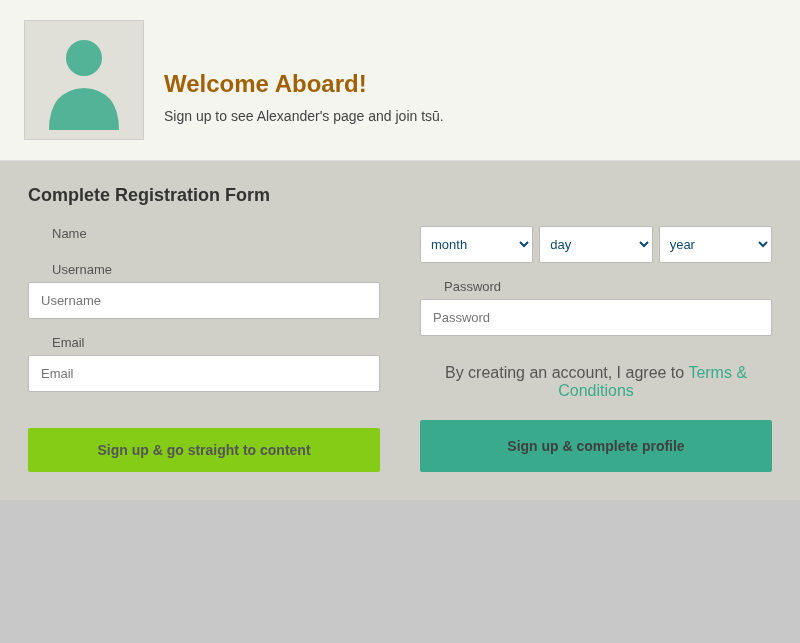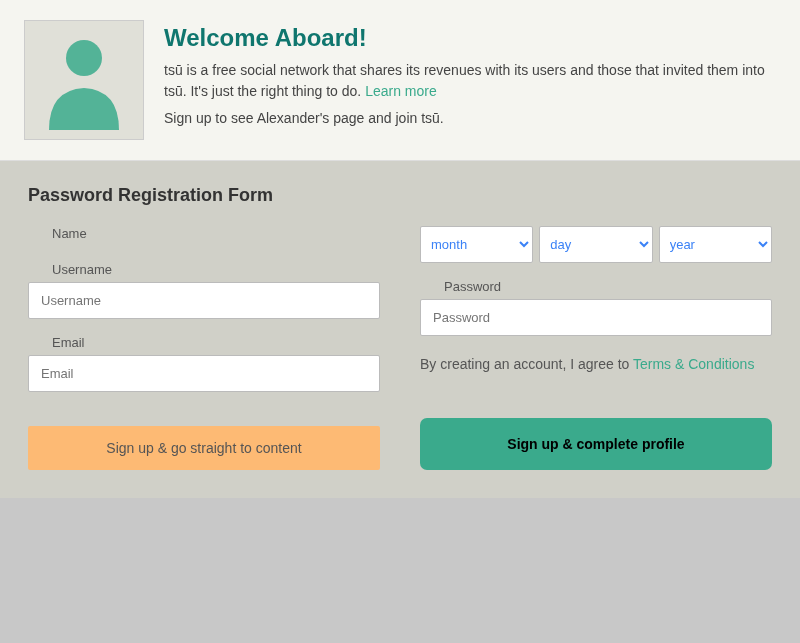--- a/index.html
+++ b/index.html
@@ -38,22 +38,23 @@
     }
 
     .welcome-text {
       flex: 1;
       padding-top: 4px;
     }
 
     .welcome-text h1 {
       font-size: 24px;
       font-weight: bold;
-      color: #0f766e;
+      color: #a16207;
       margin-bottom: 8px;
+      margin-top: 46px;
     }
 
     .welcome-text p {
       margin-bottom: 6px;
       line-height: 1.5;
       color: #444;
     }
 
     .welcome-text a {
       color: #3aaa8c;
@@ -118,74 +119,75 @@
 
     .name-row input {
       width: 100%;
     }
 
     select {
       padding: 9px 6px;
       border: 1px solid #bbb;
       background: #fff;
       font-size: 13px;
-      color: #3b82f6;
+      color: #0c4a6e;
       outline: none;
       border-radius: 2px;
       cursor: pointer;
     }
 
     .gender-select {
       width: 100%;
     }
 
     .birthdate-row {
       display: flex;
       gap: 6px;
       align-items: center;
     }
 
     .birthdate-row select {
       flex: 1;
     }
 
     .terms-text {
-      font-size: 14px;
+      font-size: 16px;
       color: #555;
       margin-bottom: 10px;
-      margin-top: 4px;
+      margin-top: 12px;
+      text-align: center;
     }
 
     .terms-text a {
       color: #3aaa8c;
       text-decoration: none;
     }
 
     .btn-secondary {
-      background: #fdba74;
+      background: #84cc16;
       color: #555;
       border: none;
       padding: 14px 20px;
       font-size: 14px;
-      font-weight: normal;
+      font-weight: bold;
       cursor: pointer;
       width: 100%;
       border-radius: 2px;
     }
 
     .btn-primary {
       background: #3aaa8c;
-      color: #000000;
+      color: #404040;
       border: none;
       padding: 18px 20px;
       font-size: 14px;
       font-weight: bold;
       cursor: pointer;
       width: 100%;
-      border-radius: 7px;
+      border-radius: 2px;
     }
 
     .bottom-row {
       display: grid;
       grid-template-columns: 1fr 1fr;
       gap: 40px;
       margin-top: 10px;
       align-items: end;
     }
   </style>
@@ -196,30 +198,26 @@
   <div class="avatar-container">
     <svg class="avatar-silhouette" viewBox="0 0 80 100" xmlns="http://www.w3.org/2000/svg">
 
       <circle cx="40" cy="28" r="18" fill="#3aaa8c" opacity="0.85"></circle>
 
       <path d="M5,100 Q5,60 40,58 Q75,60 75,100 Z" fill="#3aaa8c" opacity="0.85"></path>
     </svg>
   </div>
   <div class="welcome-text">
     <h1>Welcome Aboard!</h1>
-    <p>
-      <span>tsū is a free social network that shares its revenues with its users and those that invited them into tsū. It's just the right thing to do.</span>
-      <a href="#">Learn more</a>
-    </p>
     <p>Sign up to see Alexander's page and join tsū.</p>
   </div>
 </div>
 
 <div class="form-section">
-  <div class="form-title">Password Registration Form</div>
+  <div class="form-title">Complete Registration Form</div>
 
   <div class="form-grid">
 
     <div class="form-left">
 
       <div class="field-group">
         <label class="field-label">Name</label>
       </div>
 
       <div class="field-group">

